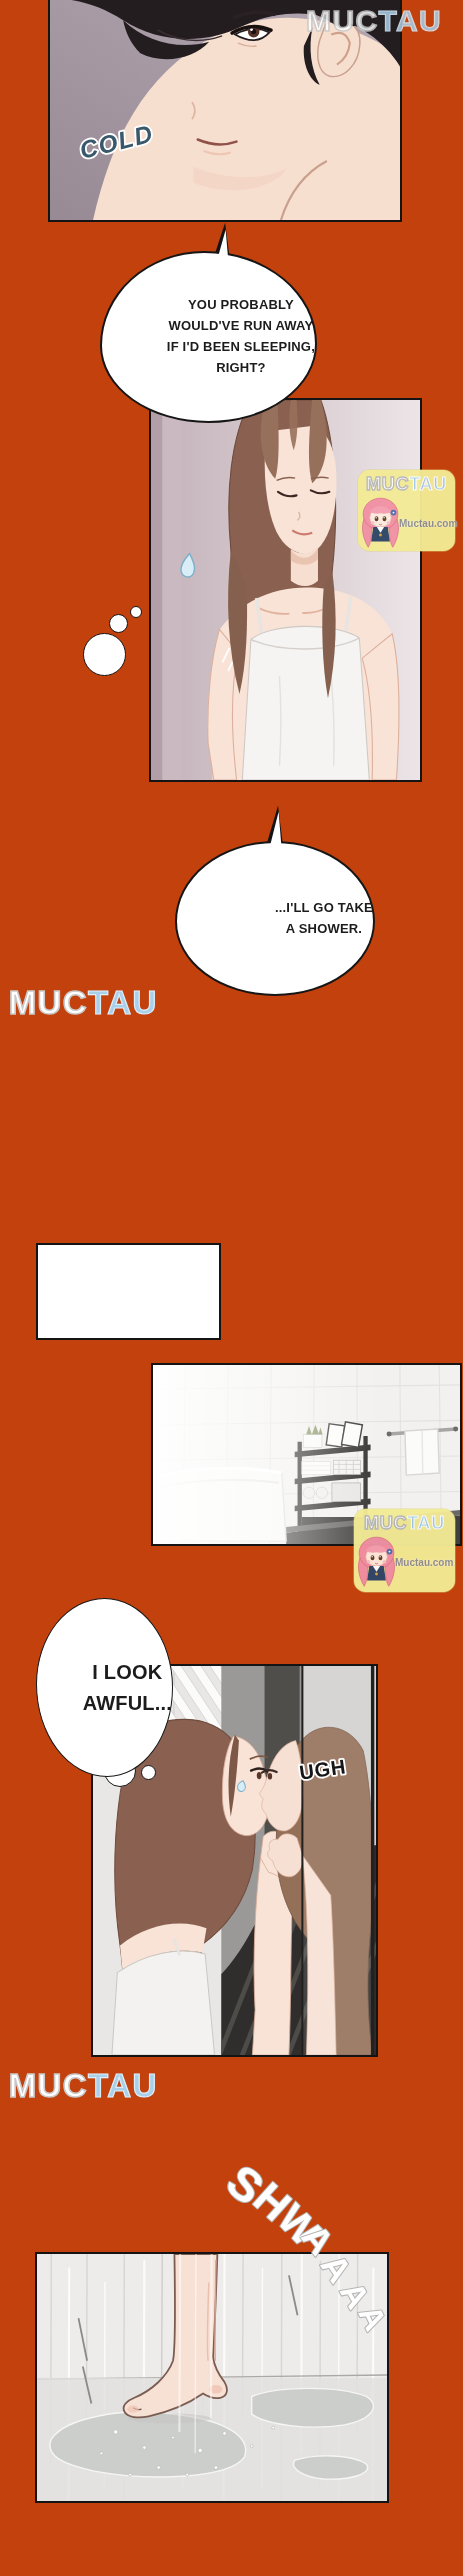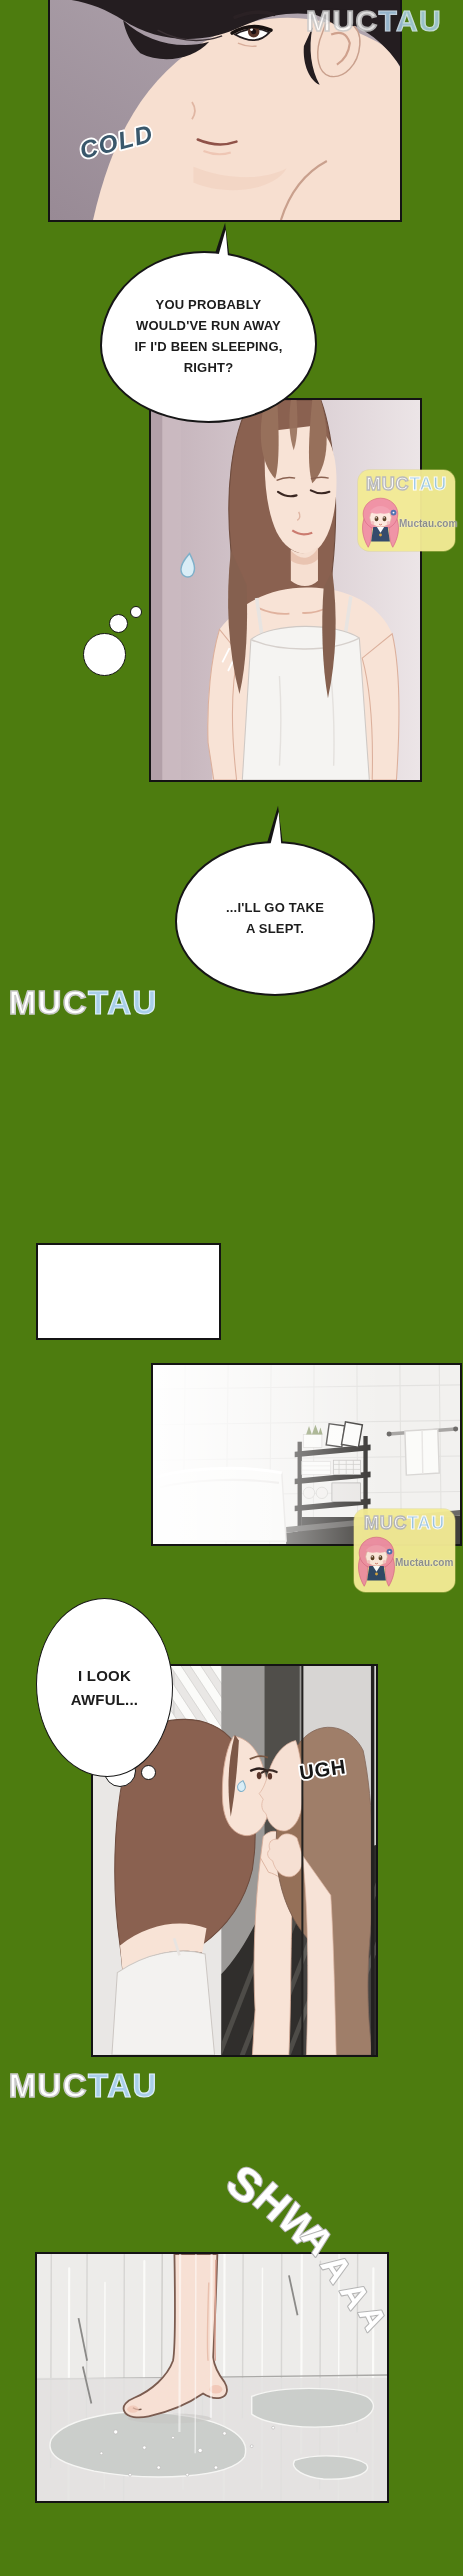--- a/index.html
+++ b/index.html
@@ -1,43 +1,43 @@
 <!DOCTYPE html>
 <html style="font-size:11.6px"><head>
 <meta charset="utf-8">
 <style>
   html,body{margin:0;padding:0;background:#fff;}
-  #comic-page{position:relative;width:464px;height:2576px;background:#4d7c0f;overflow:hidden;
+  #comic-page{position:relative;width:464px;height:2576px;background:#c2410c;overflow:hidden;
     font-family:"Liberation Sans","DejaVu Sans",sans-serif;}
   .panel{position:absolute;box-sizing:border-box;border:2.2px solid #141414;background:#fff;z-index:1;overflow:hidden;}
   .panel svg{display:block;width:100%;height:100%;}
 
   
   .wm{position:absolute;font-weight:800;letter-spacing:1.4px;white-space:nowrap;z-index:2;}
   .wm .muc{color:#ffffff;-webkit-text-stroke:1.6px #c9c9c9;}
   .wm .tau{color:#a9cfe9;-webkit-text-stroke:1.2px #dceefb;}
   #wm-top{left:306px;top:4.3px;font-size:30px;opacity:.85;z-index:6;}
   #wm-mid{left:8.7px;top:984px;font-size:33px;}
   #wm-bottom{left:8.7px;top:2067px;font-size:33px;}
 
   .badge{position:absolute;background:#f3eb95;border-radius:11.6px;opacity:.96;z-index:6;box-shadow:0 0 0 0.7px rgba(220,210,120,.5);}
   .badge .badge-logo{position:absolute;left:50%;top:4.3px;transform:translateX(-50%);font-weight:800;font-size:18px;letter-spacing:0.7px;white-space:nowrap;}
   .badge .badge-logo .muc{color:#fff;-webkit-text-stroke:1.4px #b9b9b9;}
   .badge .badge-logo .tau{color:#9ecbe8;-webkit-text-stroke:1.1px #ffffff;}
   .badge .mascot{position:absolute;left:2.9px;top:25px;}
   .badge .badge-domain{position:absolute;left:41px;top:48px;font-weight:700;font-size:10px;color:#8f8f8f;text-shadow:0 0 1.4px #fff;}
 
   
-  .bubble{position:absolute;background:#fff;border:2.2px solid #161616;display:flex;align-items:center;justify-content:center;z-index:4;}
+  .bubble{position:absolute;background:#fff;border:2.2px solid #161616;display:flex;align-items:center;justify-content:flex-end;z-index:4;}
   .bubble-text{font-weight:700;font-size:13px;line-height:1.6;letter-spacing:0.2px;color:#1c1c1c;text-align:center;white-space:pre-line;}
   #speech-1{left:100px;top:251px;width:213px;height:168px;border-radius:48% 52% 50% 50% / 55% 54% 46% 45%;}
   #speech-2{left:175px;top:841px;width:196px;height:151px;border-radius:50% 50% 50% 50% / 52% 52% 48% 48%;}
   #thought-1{left:51px;top:638px;width:161px;height:143px;border-radius:46% 54% 52% 48% / 52% 55% 45% 48%;border-width:1.8px;}
   #thought-2{left:36px;top:1598px;width:135px;height:177px;border-radius:50% 50% 48% 52% / 48% 50% 50% 52%;border-width:1.8px;font-size:13.8px;}
-  #thought-2 .bubble-text{font-size:15px;line-height:1.55;}
+  #thought-2 .bubble-text{font-size:20px;line-height:1.55;}
   .bump{position:absolute;background:#fff;border:1.8px solid #161616;border-radius:50%;z-index:3;}
   #bump-1{left:83px;top:633px;width:41px;height:41px;}
   #trail-1a{left:109px;top:614px;width:17.4px;height:17.4px;}
   #trail-1b{left:130px;top:606px;width:10px;height:10px;}
   #bump-2{left:104px;top:1755px;width:30px;height:30px;}
   #trail-2a{left:141px;top:1765px;width:13px;height:13px;}
   .tail{position:absolute;width:0;height:0;}
   #tail1-black{left:217px;top:223px;border-left:5px solid transparent;border-right:11.6px solid transparent;border-bottom:35px solid #141414;transform:rotate(10deg);z-index:3;}
   #tail1-white{left:220px;top:230px;border-left:3.6px solid transparent;border-right:8.7px solid transparent;border-bottom:30px solid #ffffff;transform:rotate(10deg);z-index:5;}
   #tail2-black{left:270px;top:806px;border-left:5px solid transparent;border-right:11.6px solid transparent;border-bottom:38px solid #141414;transform:rotate(9deg);z-index:3;}
@@ -180,21 +180,21 @@
     <span class="badge-domain">Muctau.com</span>
   </div>
 
   <div class="bump" id="trail-1b"></div>
   <div class="bump" id="trail-1a"></div>
   <div class="bump" id="bump-1"></div>
 
   <div class="tail" id="tail2-black"></div>
   <div class="bubble" id="speech-2">
     <div class="bubble-text">...I'LL GO TAKE
-A SLEPT.</div>
+A SHOWER.</div>
   </div>
   <div class="tail" id="tail2-white"></div>
 
   <div class="wm" id="wm-mid"><span class="muc">MUC</span><span class="tau">TAU</span></div>
 
   <div id="empty-box"></div>
 
   <div class="panel" id="panel-bathroom" aria-label="foggy bathroom with bathtub, black shelf rack and hanging towel">
     <svg viewBox="0 0 429 252" preserveAspectRatio="none">
       <defs>

